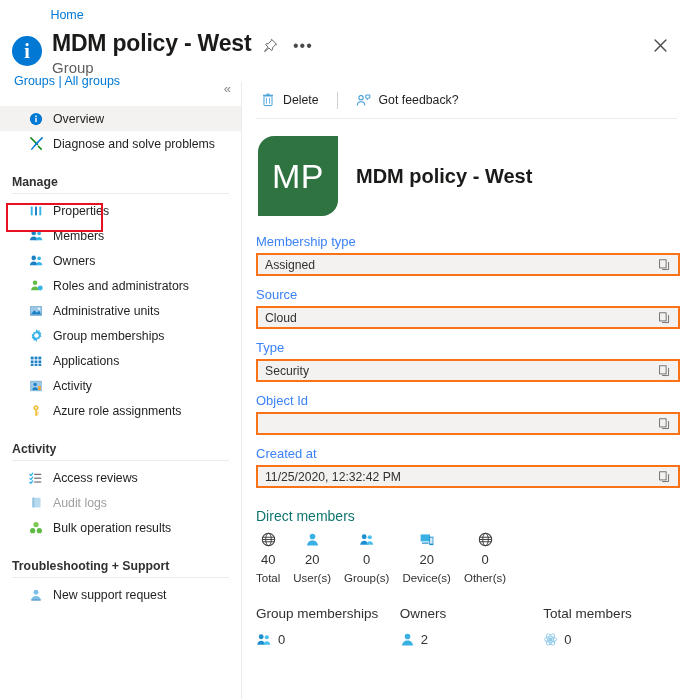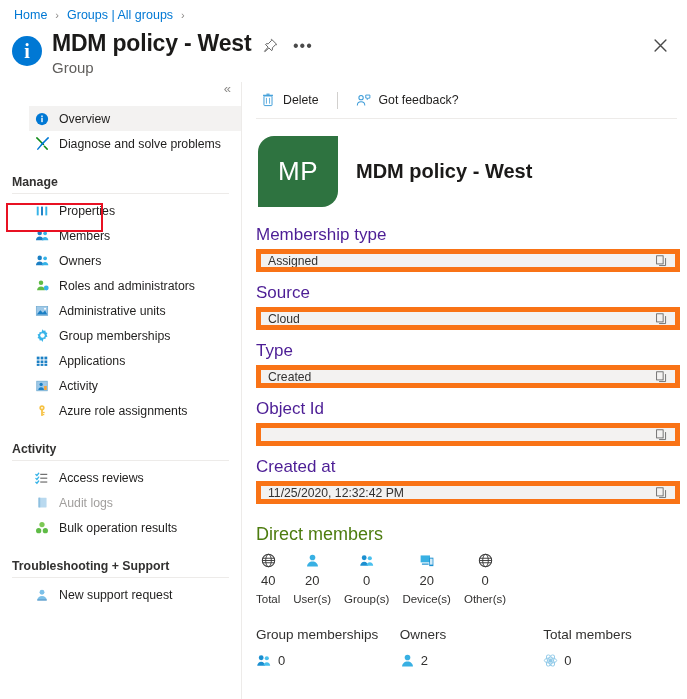--- a/index.html
+++ b/index.html
@@ -10,22 +10,23 @@
     font-family: "Liberation Sans", sans-serif;
     color: #201f1e;
     overflow: hidden;
   }
   .page { position: relative; width: 687px; height: 699px; background:#fff; }
 
   
   .breadcrumb {
     position: absolute; left: 14px; top: 8px;
     font-size: 12.5px; color: #0078d4;
-    display: flex; align-items: center; gap: 8px;
+    display: flex; align-items: center; gap: 20px;
     white-space: nowrap;
+    flex-direction: column;
   }
   .breadcrumb .crumb { color:#0078d4; cursor: pointer; }
   .breadcrumb .sep { color:#8a8886; font-size: 11px; }
 
   
   .title-row {
     position: absolute; left: 12px; top: 30px;
     display: flex; align-items: flex-start; gap: 10px;
   }
   .info-badge {
@@ -62,24 +63,23 @@
     display:flex; justify-content:flex-end; padding-right: 10px;
   }
   .collapse-btn { color:#8a8886; font-size: 13px; cursor:pointer; line-height:1; }
 
   .sidebar {
     position:absolute; left: 0; top: 106px; width: 241px; height: 593px;
     background:#fff;
   }
   .nav-item {
     display:flex; align-items:center; gap: 9px;
-    height: 25px; padding-left: 5px; padding-right: 6px;
+    height: 25px; padding-left: 28px; padding-right: 6px;
     font-size: 12.3px; color:#201f1e; cursor:pointer;
     position: relative;
-    margin-left: 29px;
   }
   .nav-item.selected { background:#f3f2f1; }
   .nav-item.disabled { color:#a19f9d; cursor:default; }
   .nav-item .ico {
     width: 16px; height: 16px; flex: 0 0 16px;
     display:flex; align-items:center; justify-content:center;
   }
   .nav-group {
     font-size: 12.3px; font-weight: 700; color:#323130;
     padding-left: 12px; margin-top: 19px; margin-bottom: 4px;
@@ -115,46 +115,46 @@
   }
   .cmd .ico { width:16px; height:16px; display:flex; align-items:center; justify-content:center; }
   .cmd-sep { width:1px; height:17px; background:#d2d0ce; margin: 0 4px; }
   .cmd-rule { height:1px; background:#edebe9; margin: 0 10px 0 14px; }
 
   .grp-head {
     display:flex; align-items:center; gap: 18px;
     margin: 17px 0 0 16px;
   }
   .avatar-tile {
-    width: 80px; height: 71px;
+    width: 80px; height: 80px;
     background: #2e7340; color:#fff;
     border-radius: 16px 0 16px 0;
     display:flex; align-items:center; justify-content:center;
-    font-size: 26px; font-weight: 400; letter-spacing: 0.5px;
+    font-size: 34px; font-weight: 400; letter-spacing: 0.5px;
   }
   .grp-name { font-size: 20px; font-weight: 700; color:#1b1a19; }
 
   .fields { margin: 18px 0 0 14px; width: 424px; }
   .field { margin-bottom: 11px; }
-  .field-label { font-size: 17px; color:#4c1d95; margin-bottom: 4px; }
+  .field-label { font-size: 13px; color:#3b82f6; margin-bottom: 4px; }
   .field-box {
     position: relative;
-    height: 23px; background:#f3f2f1; border:5px solid #f97316;
+    height: 23px; background:#f3f2f1; border:2px solid #f97316;
     display:flex; align-items:center;
     padding: 0 28px 0 7px;
     font-size: 12.2px; color:#323130;
     white-space: nowrap; overflow: hidden;
   }
   .copy-ico {
     position:absolute; right: 7px; top: 50%; transform: translateY(-50%);
     width: 13px; height: 13px; cursor: pointer;
   }
 
   .section-title {
-    font-size: 18px; color:#4d7c0f; margin: 20px 1px 8px 14px;
+    font-size: 14px; color:#0f766e; margin: 20px 1px 8px 14px;
   }
   .stats-row {
     display:flex; align-items:center; gap: 13px;
     margin-left: 14px; font-size: 11.8px; color:#323130;
     white-space: nowrap;
   }
   .stat { display:flex; align-items:center; gap: 5px; flex-direction: column; }
   .stat .num { font-size: 13px; color:#323130; }
   .stat .lbl { font-size: 11.5px; color:#323130; }
 
@@ -466,21 +466,21 @@
                 <rect x="2" y="1.6" width="8" height="10" fill="none" stroke="#5a5a5a" stroke-width="1"></rect>
                 <path d="M5 13.6h8V4.4" fill="none" stroke="#5a5a5a" stroke-width="1"></path>
               </svg>
           </span>
         </div>
       </div>
 
       <div class="field">
         <div class="field-label">Type</div>
         <div class="field-box">
-          <span>Created</span>
+          <span>Security</span>
           <span class="copy-ico">
             <svg width="13" height="13" viewBox="0 0 16 16">
                 <rect x="2" y="1.6" width="8" height="10" fill="none" stroke="#5a5a5a" stroke-width="1"></rect>
                 <path d="M5 13.6h8V4.4" fill="none" stroke="#5a5a5a" stroke-width="1"></path>
               </svg>
           </span>
         </div>
       </div>
 
       <div class="field">

